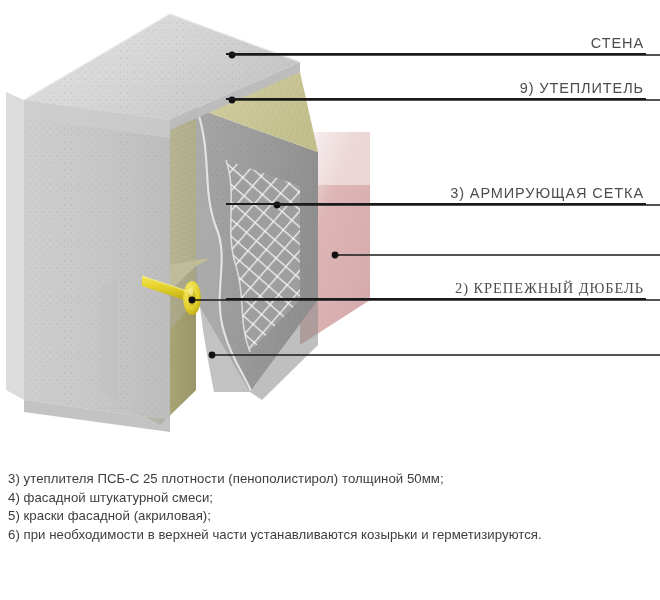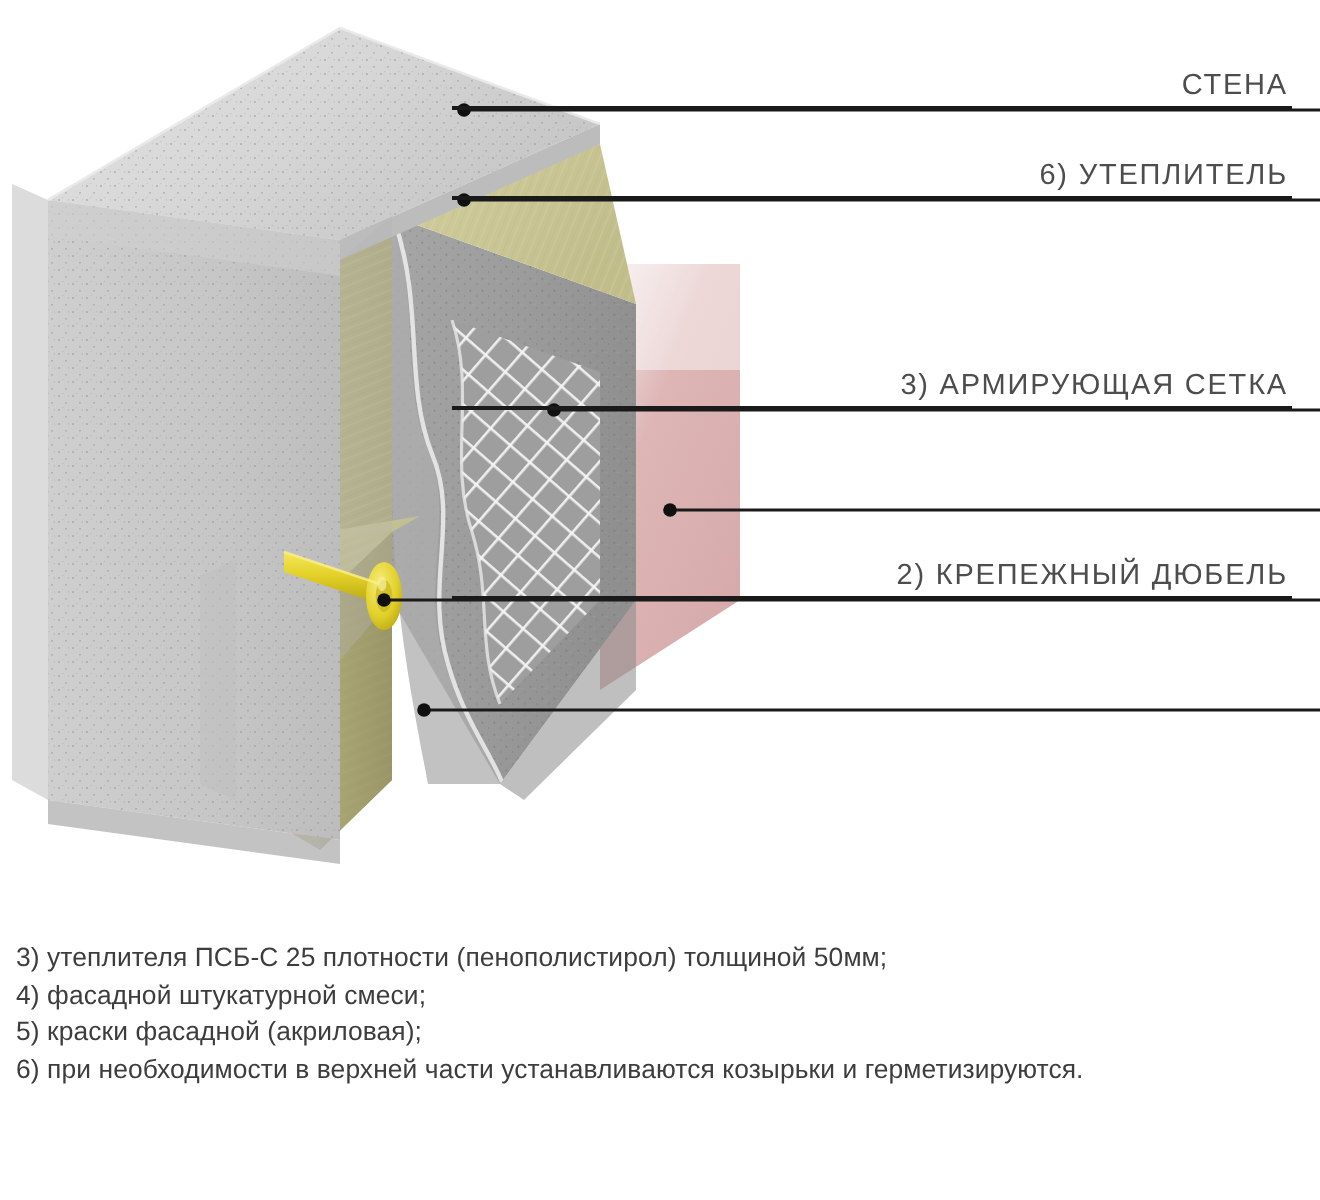--- a/index.html
+++ b/index.html
@@ -268,26 +268,26 @@
         <circle cx="212" cy="355" r="3.4"></circle>
       </g>
     </svg>
   </div>
 
   <div class="callouts">
     <div class="callout" style="top:34px;">
       <span class="callout-text">СТЕНА</span>
     </div>
     <div class="callout" style="top:79px;">
-      <span class="callout-text">6) УТЕПЛИТЕЛЬ</span>
+      <span class="callout-text">9) УТЕПЛИТЕЛЬ</span>
     </div>
     <div class="callout" style="top:184px;">
       <span class="callout-text">3) АРМИРУЮЩАЯ СЕТКА</span>
     </div>
-    <div class="callout" style="top:279px;">
+    <div class="callout" style="top:279px;font-family:Liberation Serif, serif;">
       <span class="callout-text">2) КРЕПЕЖНЫЙ ДЮБЕЛЬ</span>
     </div>
   </div>
 
   <div class="caption">
     <div class="caption-line">3) утеплителя ПСБ-С 25 плотности (пенополистирол) толщиной 50мм;</div>
     <div class="caption-line">4) фасадной штукатурной смеси;</div>
     <div class="caption-line">5) краски фасадной (акриловая);</div>
     <div class="caption-line">6) при необходимости в верхней части устанавливаются козырьки и герметизируются.</div>
   </div>

